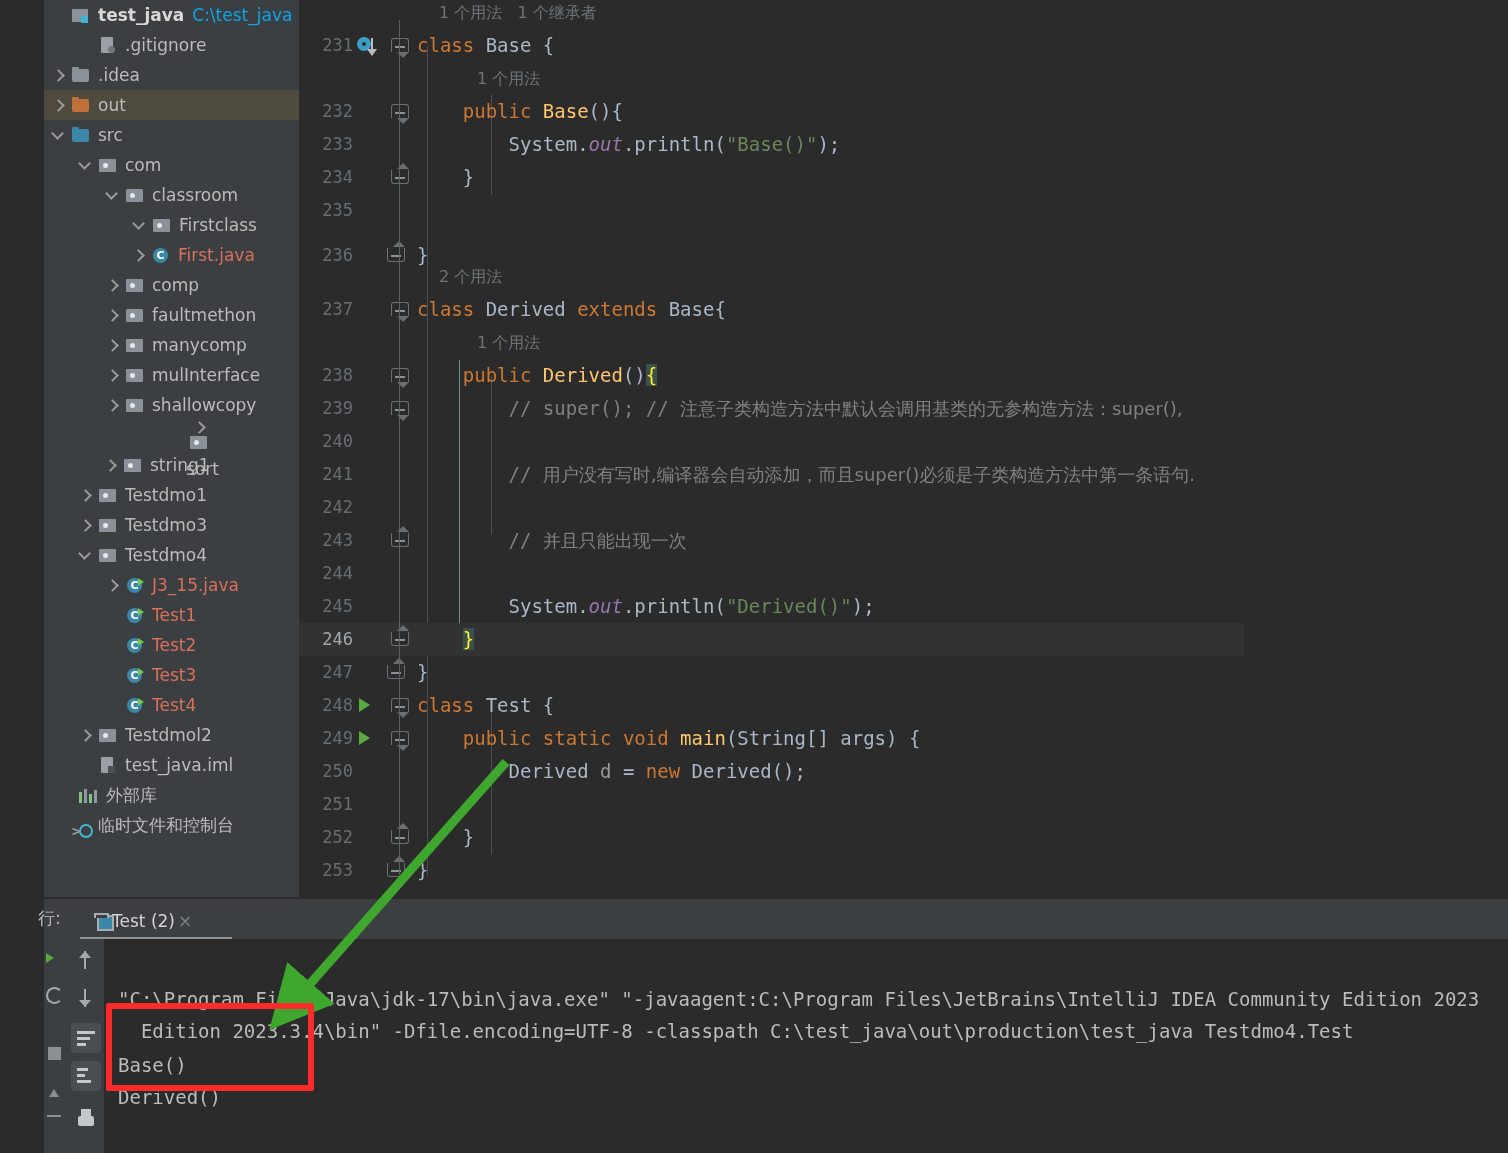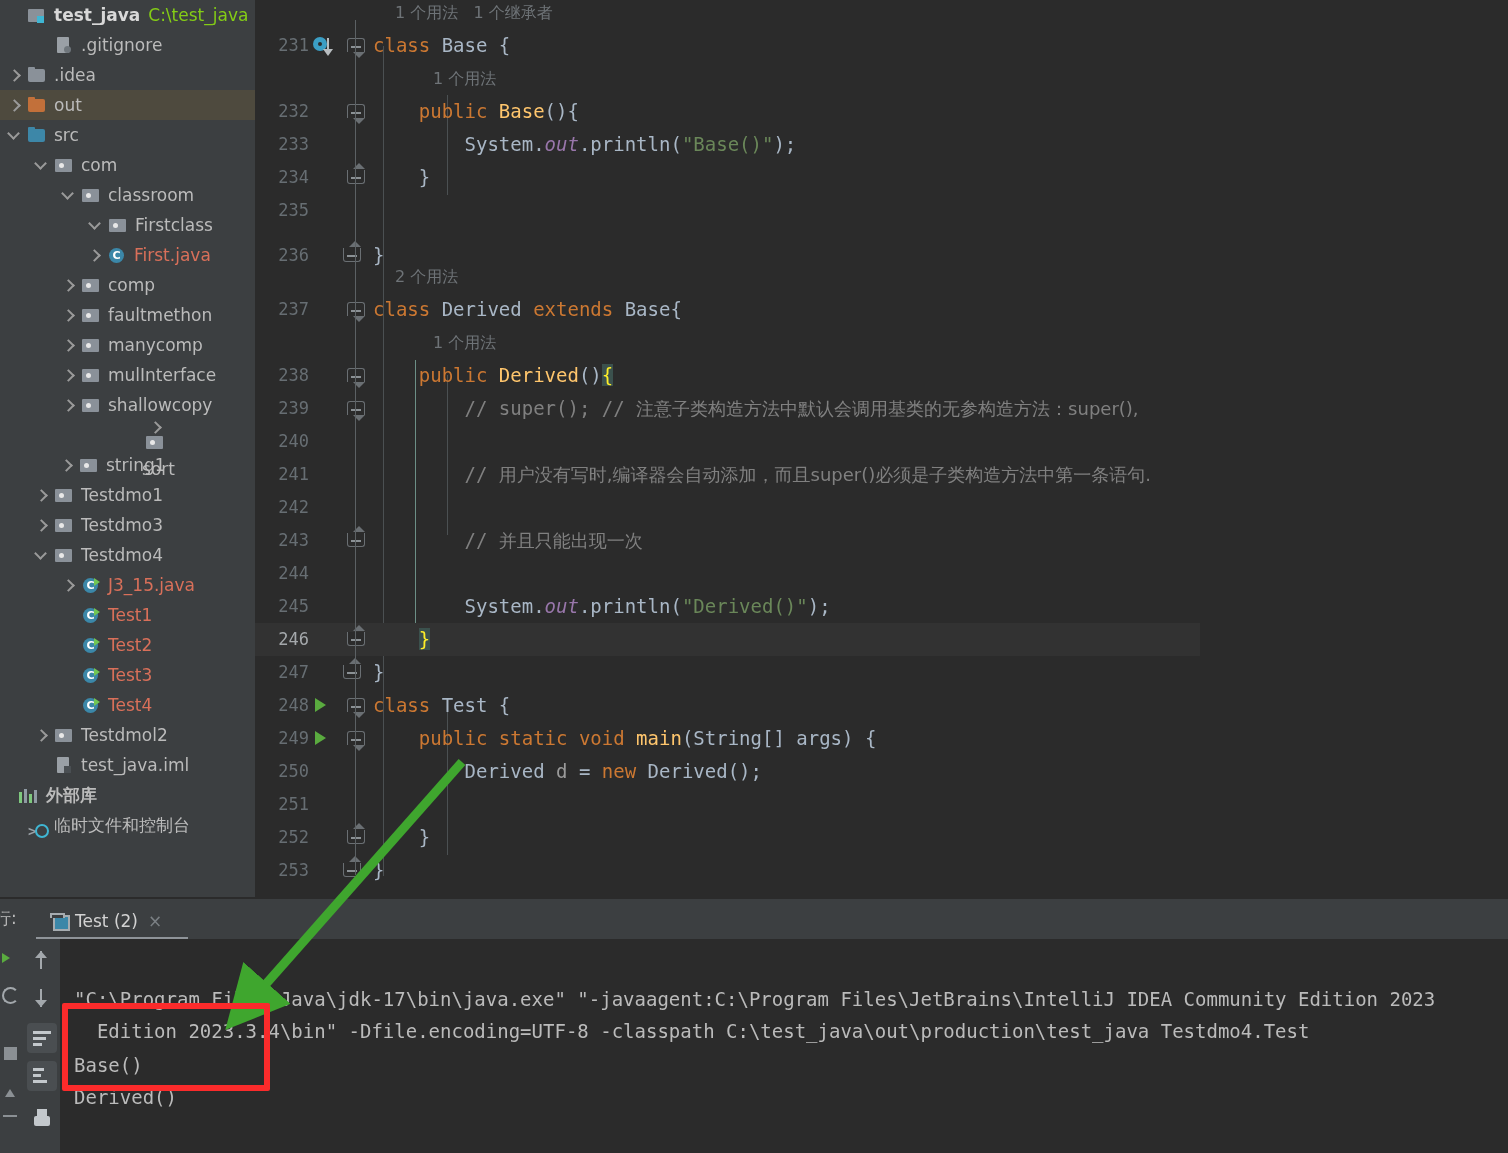--- a/index.html
+++ b/index.html
@@ -2,21 +2,21 @@
 <html><head>
 <meta charset="utf-8">
 <style>
   * { margin:0; padding:0; box-sizing:border-box; }
   html,body {
     width:1508px; height:1153px;
     background:#2b2b2b;
     font-family:"DejaVu Sans","Liberation Sans",sans-serif;
     overflow:hidden;
   }
-  #app { position:relative; width:1200px; height:1153px; }
+  #app { position:relative; width:1200px; height:1153px;margin-left:44px; }
 
   
   #sidebar {
     position:absolute; left:0; top:0; width:255px; height:897px;
     background:#3c3f41; overflow:hidden;
   }
   .tree-row {
     position:relative; height:30px; line-height:30px;
     white-space:nowrap; font-size:17px; color:#bbbbbb;
     display:flex; align-items:center;
@@ -105,21 +105,21 @@
   .ic-scratch::before {
     content:'>'; position:absolute; left:1px; top:-1px; font-size:14px;
     color:#9aa0a6; font-family:"DejaVu Sans Mono",monospace; font-weight:bold;
   }
   .ic-scratch::after {
     content:''; position:absolute; left:8px; top:7px; width:10px; height:10px;
     border:2px solid #3fb6d3; border-radius:50%; background:#3c3f41;
   }
   .tree-label { color:#bbbbbb; }
   .tree-label.root { color:#d8d8d8; font-weight:bold; }
-  .tree-label.path { color:#84cc16; font-weight:normal; margin-left:8px; }
+  .tree-label.path { color:#0ea5e9; font-weight:normal; margin-left:8px; }
   .tree-label.java { color:#d9705a; }
 
   
   #editor {
     position:absolute; left:255px; top:0; right:0; height:897px;
     background:#2b2b2b; overflow:hidden;
   }
   .sb-divider { position:absolute; left:255px; top:0; width:3px; height:897px; background:#2b2b2b; }
   .eline {
     position:absolute; left:0; right:0; height:33.3px;
@@ -206,21 +206,21 @@
   }
   .panel-divider { position:absolute; left:0; top:0; width:1508px; height:2px; background:#2b2b2b; }
   #runbar {
     position:absolute; left:0; top:2px; width:1508px; height:40px; background:#3c3f41;
   }
   .runlabel {
     position:absolute; left:-6px; top:8px; font-size:17px; color:#bbbbbb;
   }
   .runtab {
     position:absolute; left:40px; top:4px; height:36px;
-    display:flex; align-items:center; gap:7px; padding:0 10px;
+    display:flex; align-items:center; padding:0 10px;
   }
   .runtab-icon { width:18px; height:16px; position:relative; }
   .runtab-icon::before {
     content:''; position:absolute; left:3px; top:2px; width:13px; height:12px;
     border:2px solid #a6acb0; background:#3b87a8;
   }
   .runtab-icon::after {
     content:''; position:absolute; left:0px; top:0px; width:11px; height:3px;
     border:2px solid #a6acb0; border-bottom:none; background:#3c3f41;
   }
@@ -435,21 +435,21 @@
       <div class="tree-row" style="padding-left: 35px;">
         <span class="chev r"></span>
         <span class="ficon ic-pkg"></span>
         <span class="tree-label">Testdmol2</span>
       </div>
       <div class="tree-row" style="padding-left: 35px;">
         <span class="chev none"></span>
         <span class="ficon ic-file ic-iml"></span>
         <span class="tree-label">test_java.iml</span>
       </div>
-      <div class="tree-row" style="padding-left: 0; font-weight: bold;">
+      <div class="tree-row" style="padding-left: 16px;">
         <span class="chev none"></span>
         <span class="ficon ic-lib">
           <i></i>
           <i></i>
           <i></i>
           <i></i>
         </span>
         <span class="tree-label">外部库</span>
       </div>
       <div class="tree-row" style="padding-left: 8px;">

